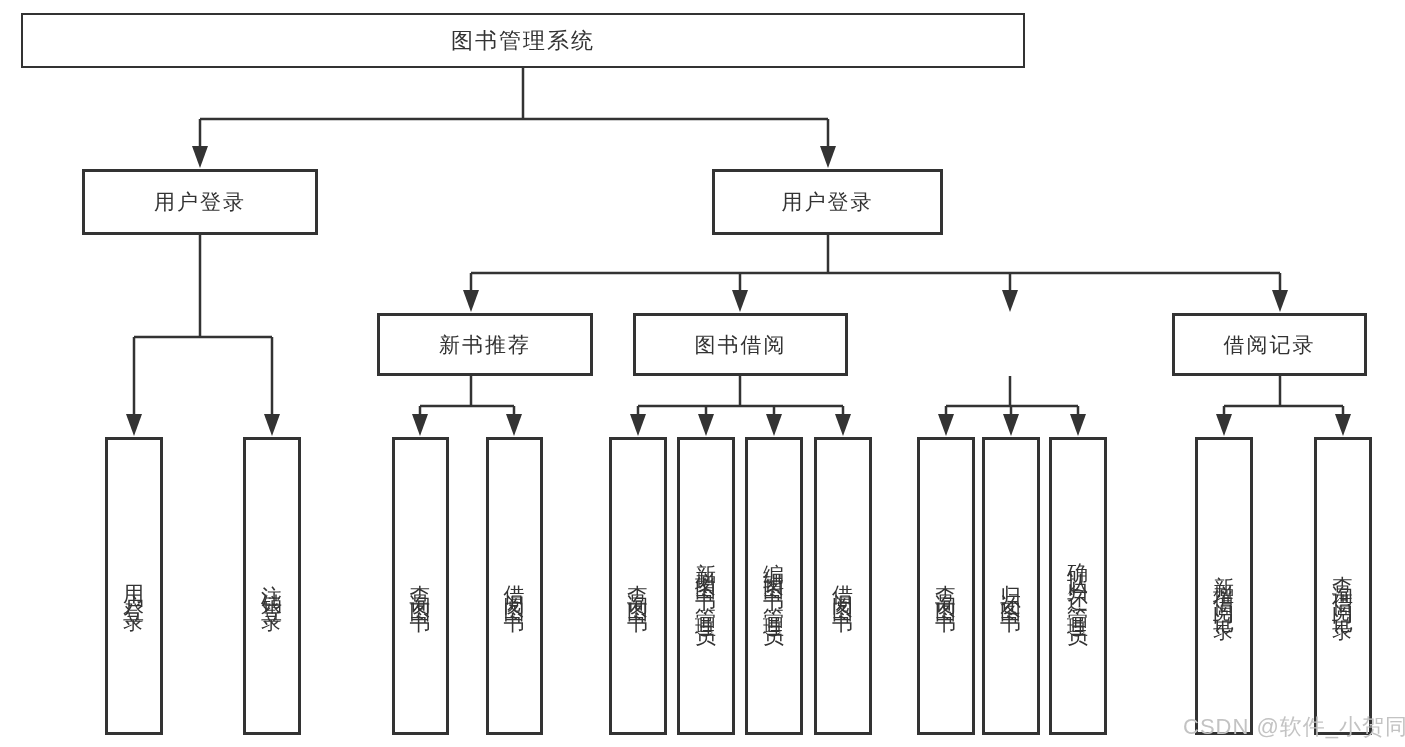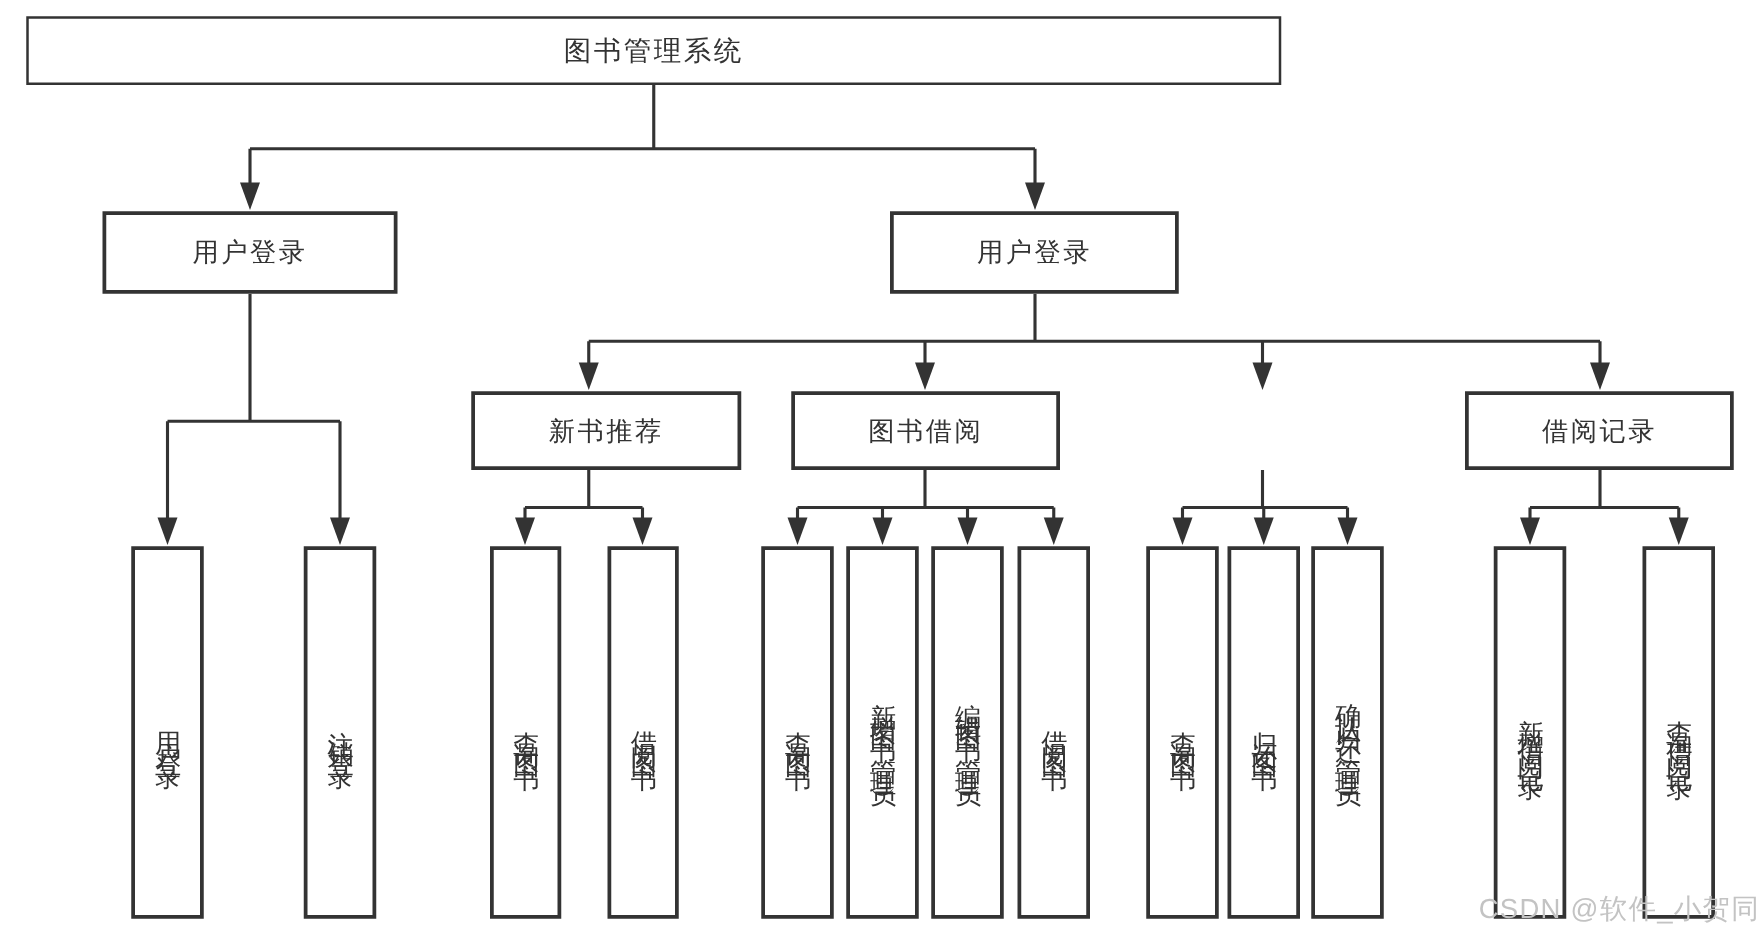--- a/index.html
+++ b/index.html
@@ -146,21 +146,21 @@
   <div class="box" style="left:712px; top:169px; width:231px; height:66px;">
     <span class="lbl">用户登录</span>
   </div>
 
   <div class="box" style="left:377px; top:313px; width:216px; height:63px;">
     <span class="lbl">新书推荐</span>
   </div>
   <div class="box" style="left:633px; top:313px; width:215px; height:63px;">
     <span class="lbl">图书借阅</span>
   </div>
-  <div class="box" style="left:1172px; top:313px; width:215px; height:63px;align-items:center;">
+  <div class="box" style="left:1172px; top:313px; width:195px; height:63px;align-items:center;">
     <span class="lbl">借阅记录</span>
   </div>
 
   <div class="box leaf" style="left:105px; top:437px; width:58px; height:298px;">
     <span class="lbl">用户登录</span>
   </div>
   <div class="box leaf" style="left:243px; top:437px; width:58px; height:298px;">
     <span class="lbl">注销登录</span>
   </div>
 

